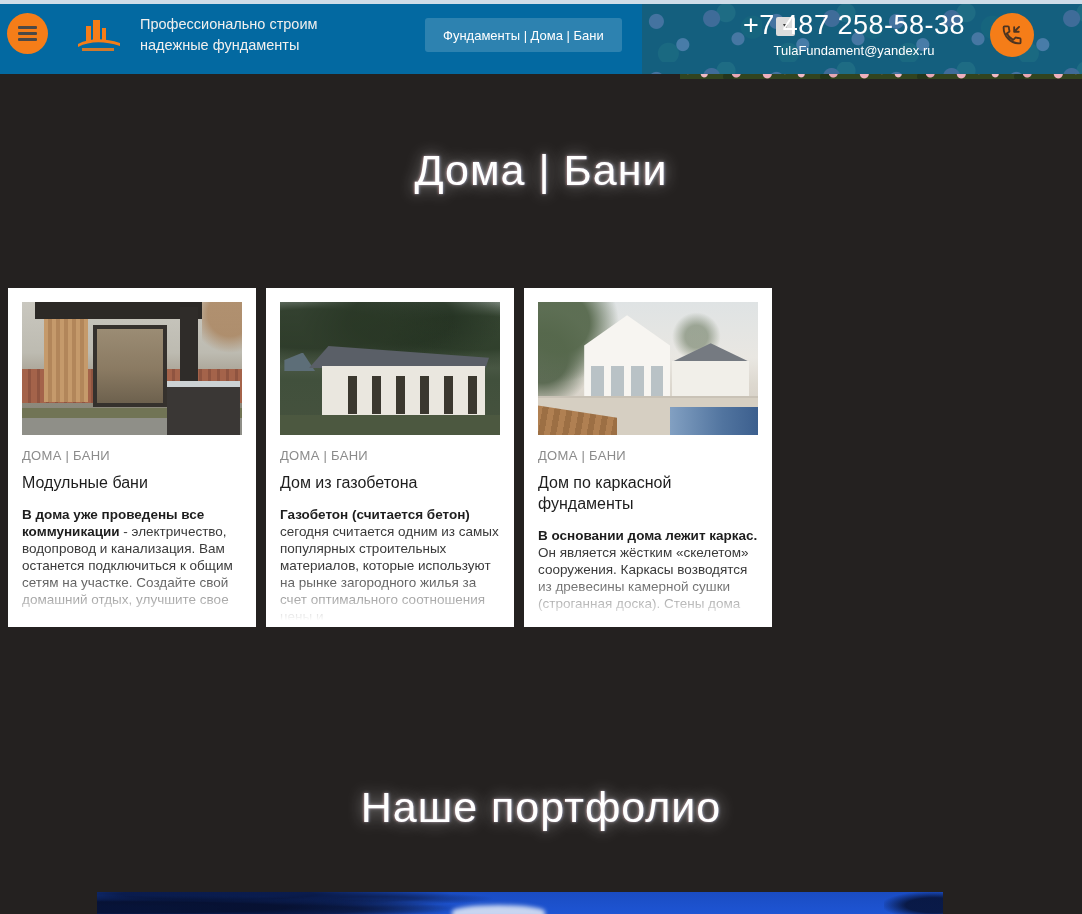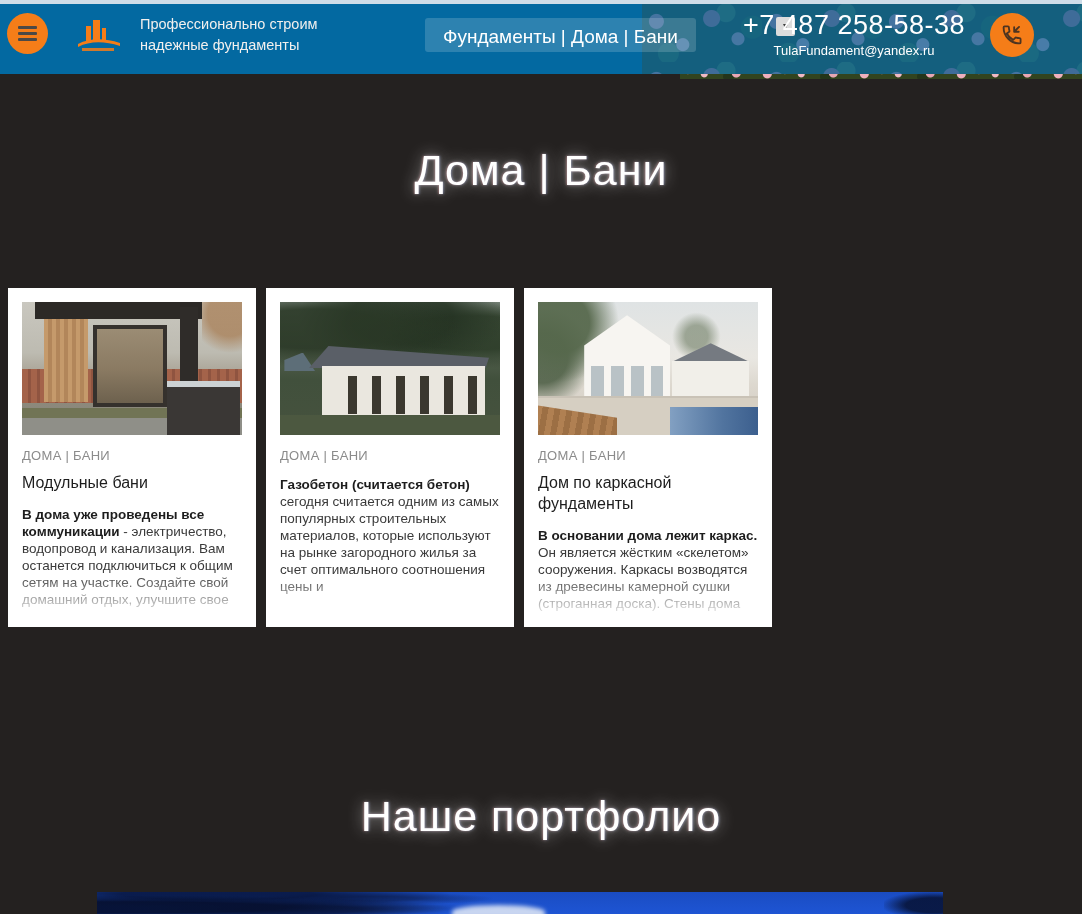--- a/index.html
+++ b/index.html
@@ -24,21 +24,21 @@
     background-size:120px 58px;
   }
   .burger{position:absolute;left:7px;top:9px;width:41px;height:41px;border-radius:50%;
     background:#f57d18;border:none;cursor:pointer;display:flex;align-items:center;justify-content:center}
   .burger-lines{display:flex;flex-direction:column;gap:3px}
   .burger-lines i{display:block;width:19px;height:3px;background:#4c4946;border-radius:1px}
   .logo{position:absolute;left:74px;top:12px;width:50px;height:40px;cursor:pointer}
   .tagline{position:absolute;left:140px;top:10px;font-size:14.5px;line-height:21px;color:#f2f0ee}
   .nav-pill{position:absolute;left:425px;top:14px;height:34px;padding:8px 18px;
     background:rgba(255,255,255,.17);border:none;border-radius:3px;color:#fff;
-    font-size:19px;font-family:inherit;cursor:pointer}
+    font-size:13px;font-family:inherit;cursor:pointer}
   .dd{position:absolute;left:776px;top:13px;width:19px;height:19px;background:#dcdcdc;
     border-radius:2px;color:#3a3a3a;font-size:10px;text-align:center;line-height:18px;cursor:pointer}
   .contact{position:absolute;right:117px;top:5px;text-align:center}
   .phone{font-size:27px;color:#fff;letter-spacing:.5px;line-height:32px;cursor:pointer;white-space:nowrap}
   .email{display:inline-block;font-size:13px;color:#fff;cursor:pointer}
   .call-btn{position:absolute;left:990px;top:9px;width:44px;height:44px;border-radius:50%;
     background:#f57d18;border:none;cursor:pointer;display:flex;align-items:center;justify-content:center}
   .garden-strip{
     position:absolute;top:62px;right:0;width:402px;height:17px;z-index:4;
     background-color:#32441f;
@@ -118,21 +118,21 @@
     clip-path:polygon(0 100%,50% 0,100% 100%)}
   .t3-house2{right:4%;width:35%;top:44%;bottom:29%;background:#f1efe9}
   .t3-deck{left:0;right:0;bottom:0;height:29%;background:#d6cfc2;
     box-shadow:inset 0 2px 0 rgba(0,0,0,.06)}
   .t3-pool{right:0;bottom:0;width:40%;height:21%;
     background:linear-gradient(90deg,#82a0c2 0%,#51749f 60%,#3c5f8e 100%)}
   .t3-bench{left:0;bottom:0;width:36%;height:27%;
     background:repeating-linear-gradient(100deg,#b08052 0 6px,#9c6f44 6px 12px);
     clip-path:polygon(0 18%,100% 52%,100% 100%,0 100%)}
   
-  .portfolio-title{position:absolute;top:780px;left:0;right:0;margin:12px;text-align:center;
+  .portfolio-title{position:absolute;top:780px;left:0;right:0;margin:3px;text-align:center;
     font-size:43px;font-weight:400;letter-spacing:1px;color:#fff;
     text-shadow:0 0 16px rgba(255,255,255,.55),0 0 4px rgba(255,255,255,.35),
       -1px 0 2px rgba(255,140,140,.3),1px 0 2px rgba(140,170,255,.3)}
   .slide{position:absolute;left:97px;top:892px;width:846px;height:22px;overflow:hidden;
     background:linear-gradient(180deg,#1a4cc2 0%,#1e55d4 100%);cursor:pointer}
   .slide>div{position:absolute}
   .sl-trees{left:0;top:0;width:55%;height:100%;
     background:
       radial-gradient(ellipse at 6% 70%,rgba(6,16,48,.95) 0 26%,transparent 55%),
       radial-gradient(ellipse at 26% 10%,rgba(6,16,48,.8) 0 20%,transparent 48%),
@@ -222,20 +222,21 @@
   <article class="card">
     <div class="thumb t2">
       <div class="t2-trees"></div>
         <div class="t2-shed"></div>
         <div class="t2-roof"></div>
       <div class="t2-wall"></div>
         <div class="t2-wins"></div>
         <div class="t2-lawn"></div>
     </div>
     <div class="cat">ДОМА | БАНИ</div>
+    <h3 class="ct">Дом из газобетона</h3>
     <p class="cb"><b>Газобетон (считается бетон)</b><span> сегодня считается одним из самых популярных строительных материалов, которые используют на рынке загородного жилья за счет оптимального соотношения цены и</span></p>
     <div class="fade"></div>
   </article>
 
   <article class="card">
     <div class="thumb t3">
       <div class="t3-trees"></div>
         <div class="t3-house1"></div>
         <div class="t3-wins1"></div>
       <div class="t3-roof2"></div>

